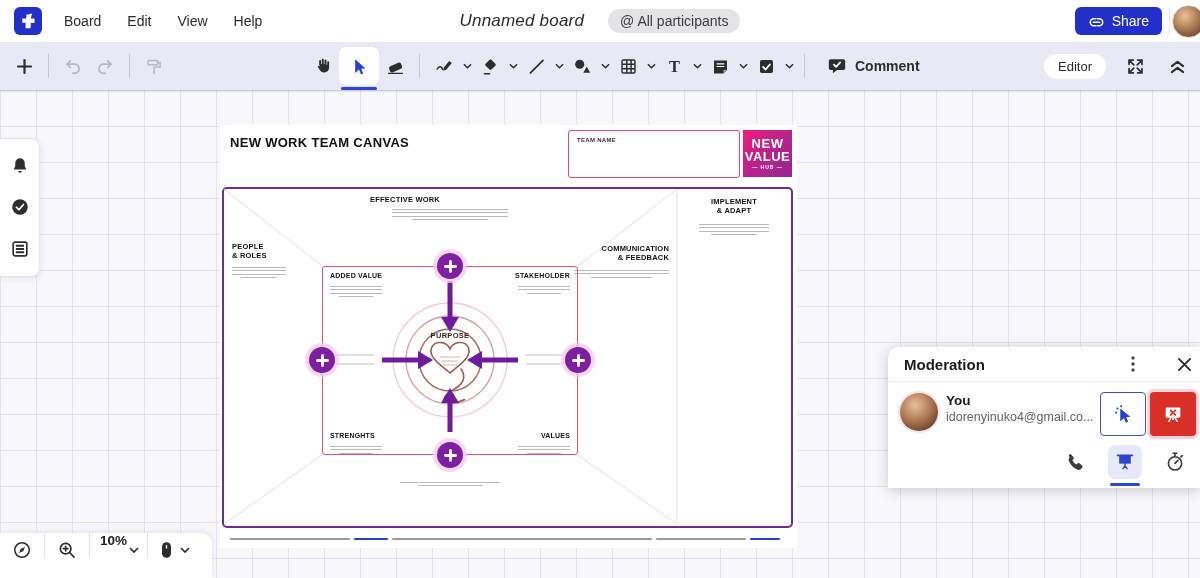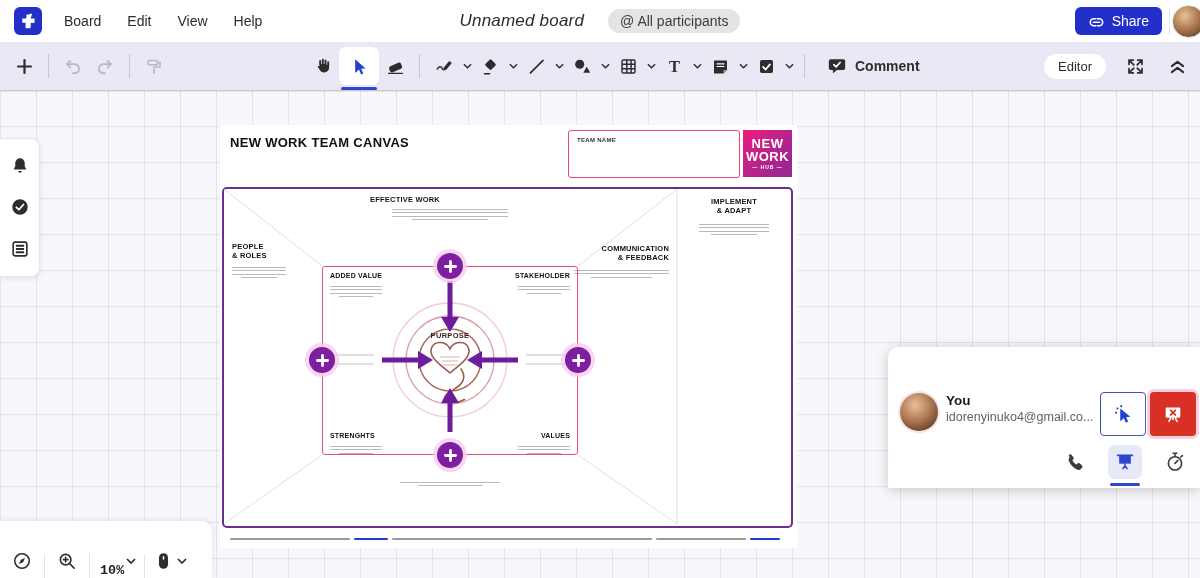--- a/index.html
+++ b/index.html
@@ -52,21 +52,21 @@
   .plusbtn{position:absolute;width:26px;height:26px;border-radius:50%;background:#7d1fa0;display:flex;align-items:center;justify-content:center;box-shadow:0 0 0 4px rgba(246,205,238,.8);z-index:3;}
   .purpose-lbl{position:absolute;left:186px;top:142px;width:80px;text-align:center;font-size:7.5px;font-weight:700;color:#3a1d16;letter-spacing:.3px;z-index:2;}
   .foot-note{position:absolute;left:10px;top:412px;width:557px;height:4px;display:flex;gap:4px;align-items:center;}
   .fseg{height:2px;background:#9a9a9a;border-radius:1px;}
   .fseg.blue{background:#2440d0;}
 
   
   .leftpanel{position:absolute;left:0px;top:138px;width:40px;height:139px;background:#fff;border:1px solid #e4e4ea;border-left:none;border-radius:0 9px 9px 0;box-shadow:1px 2px 6px rgba(0,0,0,.08);display:flex;flex-direction:column;align-items:center;justify-content:space-around;padding:6px 0;box-sizing:border-box;z-index:20;}
 
   
-  .blbar{position:absolute;left:0;bottom:0;height:57px;width:212px;background:#fff;border-radius:0 10px 0 0;box-shadow:0 -1px 6px rgba(0,0,0,.10);display:flex;align-items:flex-end;z-index:20;font-family:Liberation Mono, monospace;}
+  .blbar{position:absolute;left:0;bottom:0;height:45px;width:212px;background:#fff;border-radius:0 10px 0 0;box-shadow:0 -1px 6px rgba(0,0,0,.10);display:flex;align-items:flex-start;z-index:20;}
   .blbar .tsep{background:#e2e2e8;margin:0 6px;}
   .zoom-lv{font-size:13.5px;font-weight:700;color:#222;margin-left:4px;}
 
   
   .modpanel{position:absolute;left:888px;top:347px;width:312px;height:141px;background:#fff;border-radius:10px 0 0 0;box-shadow:0 2px 14px rgba(0,0,0,.20);z-index:25;}
   .mod-head{position:absolute;left:0;top:0;right:0;height:34px;border-bottom:1px solid #ececec;display:flex;align-items:center;}
   .mod-title{font-size:15px;font-weight:700;color:#1b1b1b;margin-left:16px;}
   .mod-actions{position:absolute;right:8px;top:0;height:34px;display:flex;align-items:center;gap:16px;}
   .mod-avatar{position:absolute;left:12px;top:46px;width:38px;height:38px;border-radius:50%;background:radial-gradient(circle at 40% 32%,#e9c09b 0%,#a8714d 50%,#3c2417 100%);box-shadow:0 0 0 2px #f6e3ea;}
   .mod-name{position:absolute;left:58px;top:46px;font-size:13.5px;font-weight:700;color:#1b1b1b;}
@@ -287,21 +287,21 @@
 
     <div class="sheet">
       <div class="sheet-title">NEW WORK TEAM CANVAS</div>
 
       <div class="teamname-box">
         <div class="teamname-label">TEAM NAME</div>
       </div>
 
       <div class="nwh-logo">
         <div class="nwh-l1">NEW</div>
-        <div class="nwh-l1">WORK</div>
+        <div class="nwh-l1">VALUE</div>
         <div class="nwh-l3">— HUB —</div>
       </div>
 
       <div class="crect">
 
         <svg class="abs" style="left:0;top:0;" width="567" height="335" viewBox="0 0 567 335">
 
           <g stroke="#e1dde6" stroke-width="1">
             <path d="M0 0L98 77M453 0l-99 77M0 335l98-69M453 335l-99-69"></path>
             <path d="M453 0v335"></path>
@@ -492,20 +492,37 @@
         </svg>
       </div>
     <div class="chev">
         <svg width="10" height="6" viewBox="0 0 10 6" fill="none" stroke="#2d2d2d" stroke-width="1.7">
           <path d="M1 1l4 4 4-4"></path>
         </svg>
       </div>
   </div>
 
   <div class="modpanel">
+    <div class="mod-head">
+      <span class="mod-title">Moderation</span>
+      <div class="mod-actions">
+        <div style="margin-right:26px;">
+            <svg width="4" height="16" viewBox="0 0 4 16">
+              <circle cx="2" cy="2" r="1.7" fill="#444"></circle>
+              <circle cx="2" cy="8" r="1.7" fill="#444"></circle>
+              <circle cx="2" cy="14" r="1.7" fill="#444"></circle>
+            </svg>
+          </div>
+        <div>
+            <svg width="15" height="15" viewBox="0 0 16 16" fill="none" stroke="#2d2d2d" stroke-width="2" stroke-linecap="round">
+              <path d="M2 2l12 12M14 2L2 14"></path>
+            </svg>
+          </div>
+      </div>
+    </div>
 
     <div class="mod-avatar"></div>
     <div class="mod-name">You</div>
     <div class="mod-email">idorenyinuko4@gmail.co...</div>
 
     <div class="mod-btn cursor">
       <svg width="22" height="22" viewBox="0 0 24 24">
           <polygon points="9,6 9,20 13,16.5 15.2,21.5 17.6,20.3 15.4,15.5 20,15" fill="#2440d0"></polygon>
           <g fill="#2440d0">
             <rect x="5" y="5" width="2" height="2"></rect>

